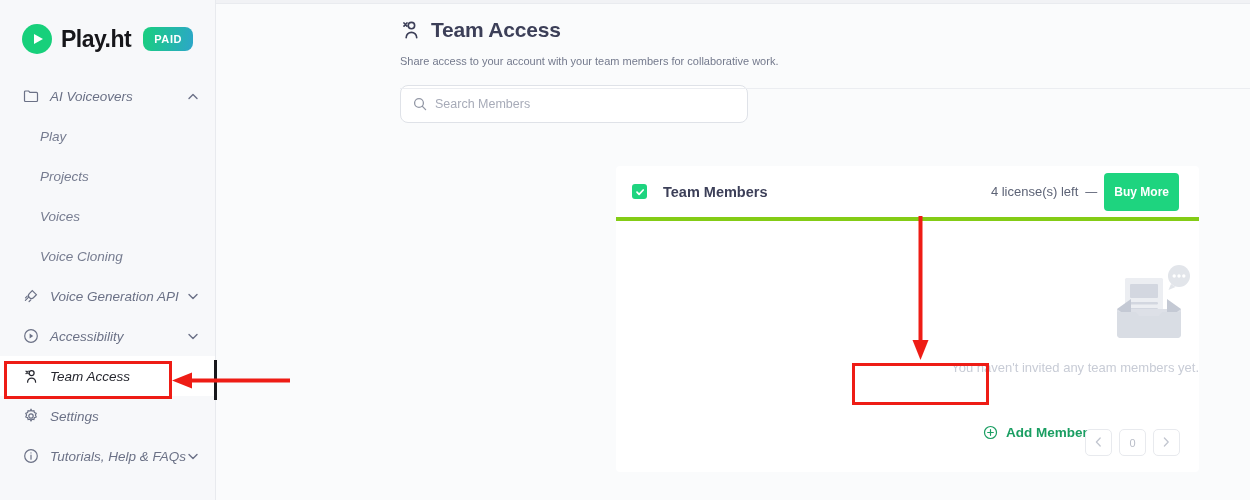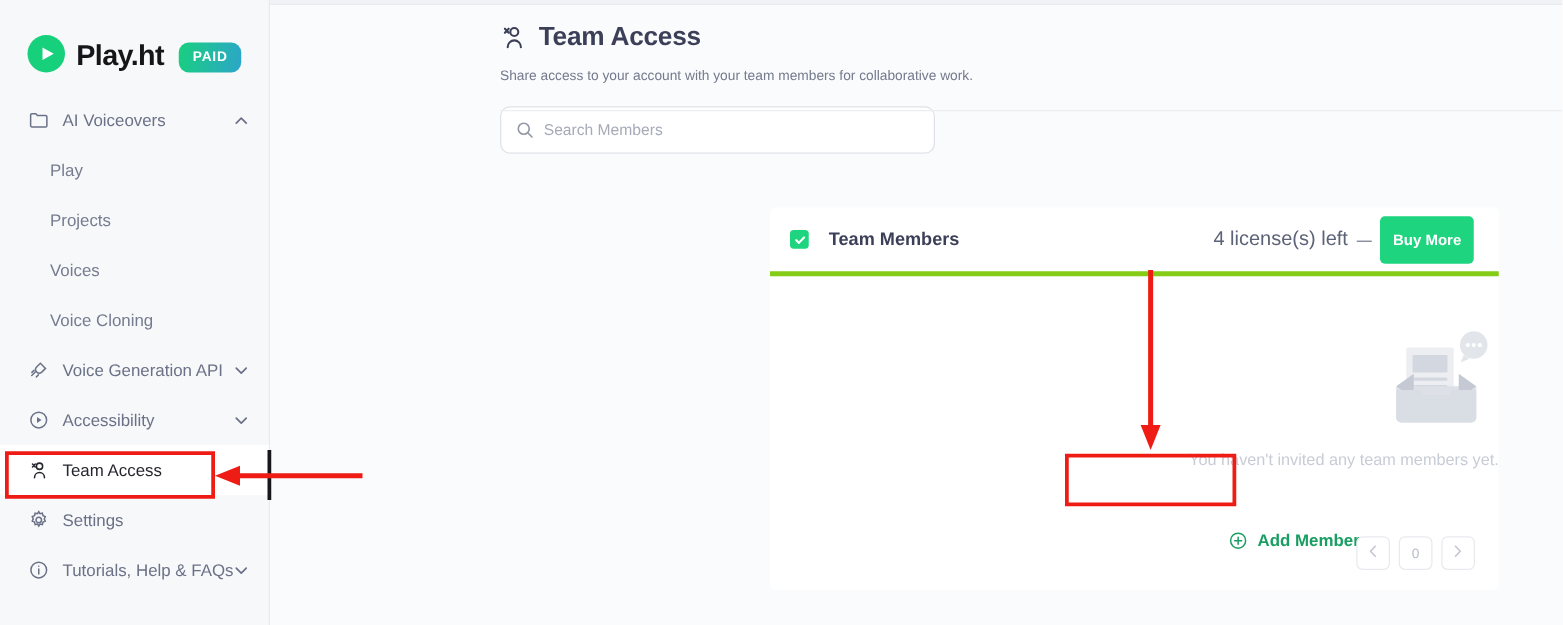--- a/index.html
+++ b/index.html
@@ -18,21 +18,21 @@
 
   
   #sidebar {
     width: 216px; height: 500px;
     background: #f7f8fa;
     border-right: 1px solid #e8eaee;
     position: relative;
     flex: 0 0 216px;
   }
   .brand {
-    display: flex; align-items: flex-end;
+    display: flex; align-items: center;
     padding: 20px 0 0 22px;
     height: 58px;
   }
   .brand-logo {
     width: 30px; height: 30px; border-radius: 50%;
     background: #17d07b;
     display: flex; align-items: center; justify-content: center;
     flex: 0 0 30px;
   }
   .brand-logo .tri {
@@ -62,21 +62,21 @@
     position: relative;
     cursor: pointer;
   }
   .nav-item .ico {
     width: 18px; height: 18px; flex: 0 0 18px;
     display: flex; align-items: center; justify-content: center;
     margin-right: 10px;
   }
   .nav-item .ico svg { display:block; }
   .nav-item.sub { padding-left: 40px; color: #767c90; }
-  .nav-item .label { white-space: nowrap; }
+  .nav-item .label { white-space: nowrap; font-style: italic; }
   .nav-item .chev {
     margin-left: auto; width: 12px; height: 12px;
     display: flex; align-items: center; justify-content: center;
     color: #6b7186;
   }
   .nav-item.active .label { color: #25262e; }
   .nav-item.active { background: #ffffff; }
 
   
   .hl-box {
@@ -151,21 +151,21 @@
     flex: 0 0 15px;
   }
   .chk svg { display: block; }
   .card-head .title {
     margin-left: 16px;
     font-size: 14.5px; font-weight: bold; color: #3c3f58;
   }
   .lic-wrap {
     margin-left: auto; display: flex; align-items: center;
   }
-  .lic-text { font-size: 16px; color: #5d6376; }
+  .lic-text { font-size: 13px; color: #5d6376; }
   .lic-dash { margin: 0 7px; color: #5d6376; font-size: 12px; }
   .buy-btn {
     background: #1ed47f; color: #ffffff;
     font-size: 12px; font-weight: bold;
     padding: 12px 10px; border-radius: 4px;
     border: none; cursor: pointer;
     font-family: "Liberation Sans", sans-serif;
   }
 
   .card-body {

